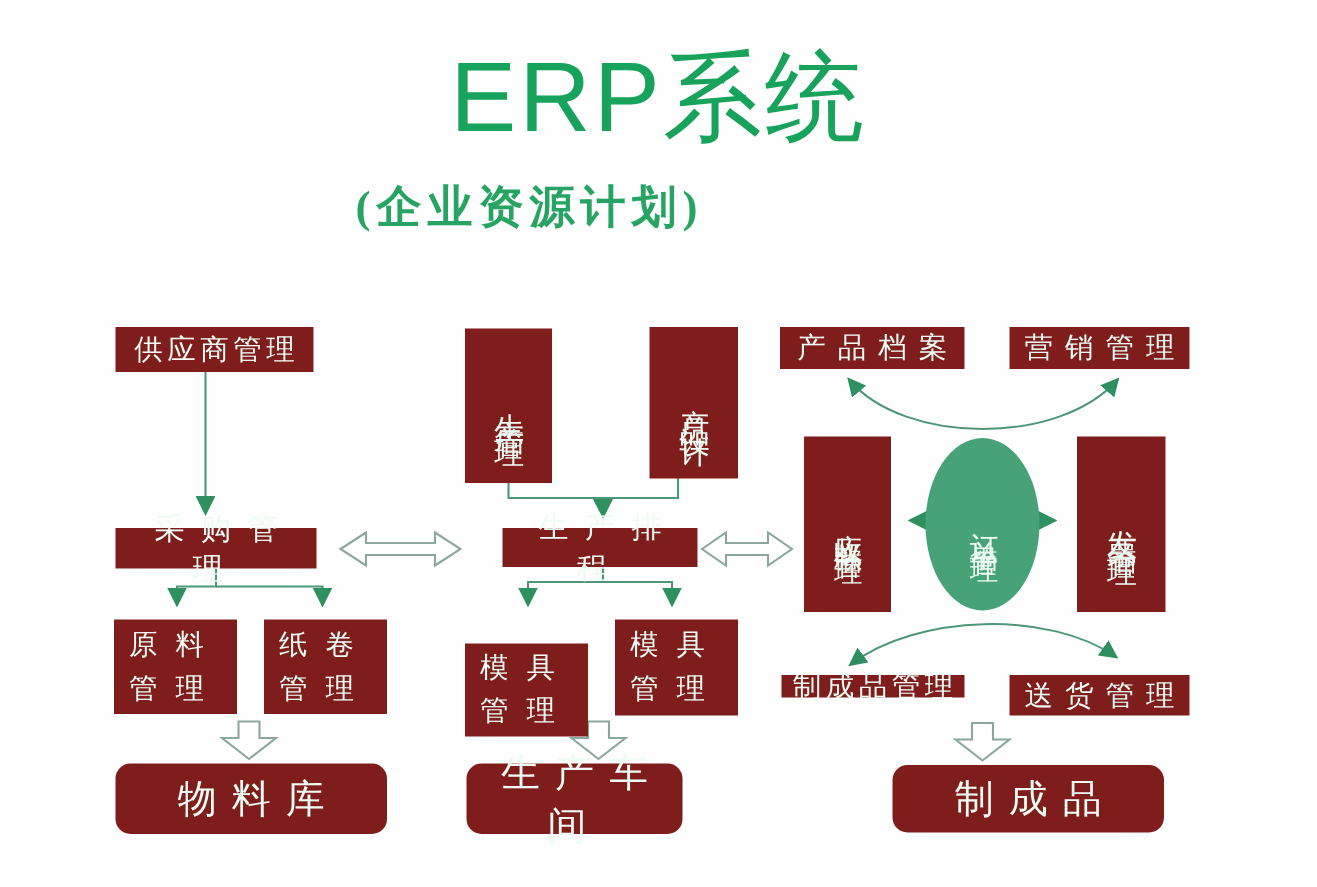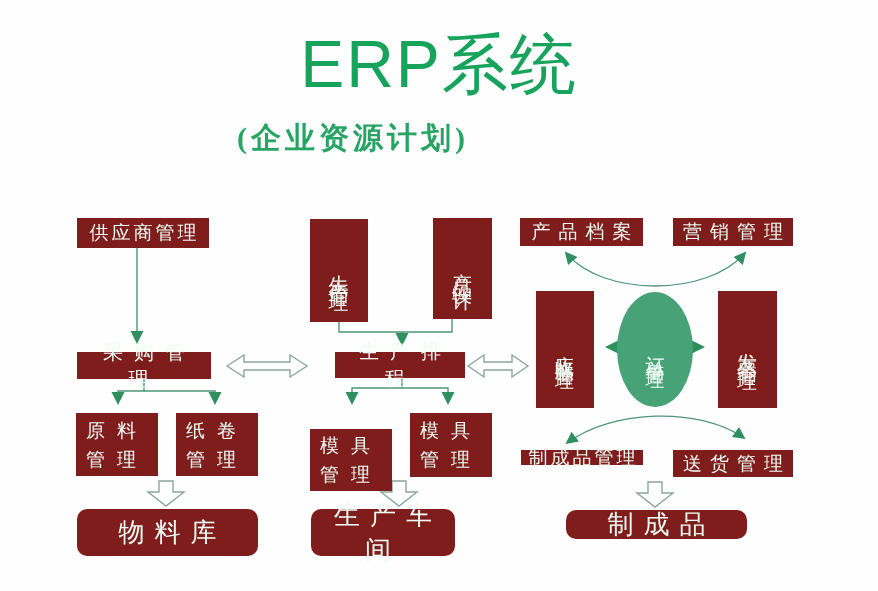--- a/index.html
+++ b/index.html
@@ -105,15 +105,15 @@
   <div class="node wrap2" style="left:410px;top:413px;width:82px;height:64px">模具管理</div>
   <div class="node round" style="left:311px;top:509px;width:144px;height:47px">生产车间</div>
 
   <div class="node" style="left:520px;top:218px;width:123px;height:28px;letter-spacing:8px;text-indent:8px">产品档案</div>
   <div class="node" style="left:673px;top:218px;width:120px;height:28px;letter-spacing:8px;text-indent:8px">营销管理</div>
   <div class="node vert" style="left:536px;top:291px;width:58px;height:117px;font-size:19px;letter-spacing:4px">应收款管理</div>
   <div class="ellipse" style="left:617px;top:292px;width:76px;height:115px">订单管理</div>
   <div class="node vert" style="left:718px;top:291px;width:59px;height:117px">发票管理</div>
   <div class="node tight" style="left:521px;top:450px;width:122px;height:15px">制成品管理</div>
   <div class="node" style="left:673px;top:450px;width:120px;height:27px;letter-spacing:8px;text-indent:8px">送货管理</div>
-  <div class="node round" style="left:566px;top:510px;width:181px;height:29px">制成品</div>
+  <div class="node round" style="left:595px;top:510px;width:181px;height:45px">制成品</div>
 
 </div>
 
 </body></html>

